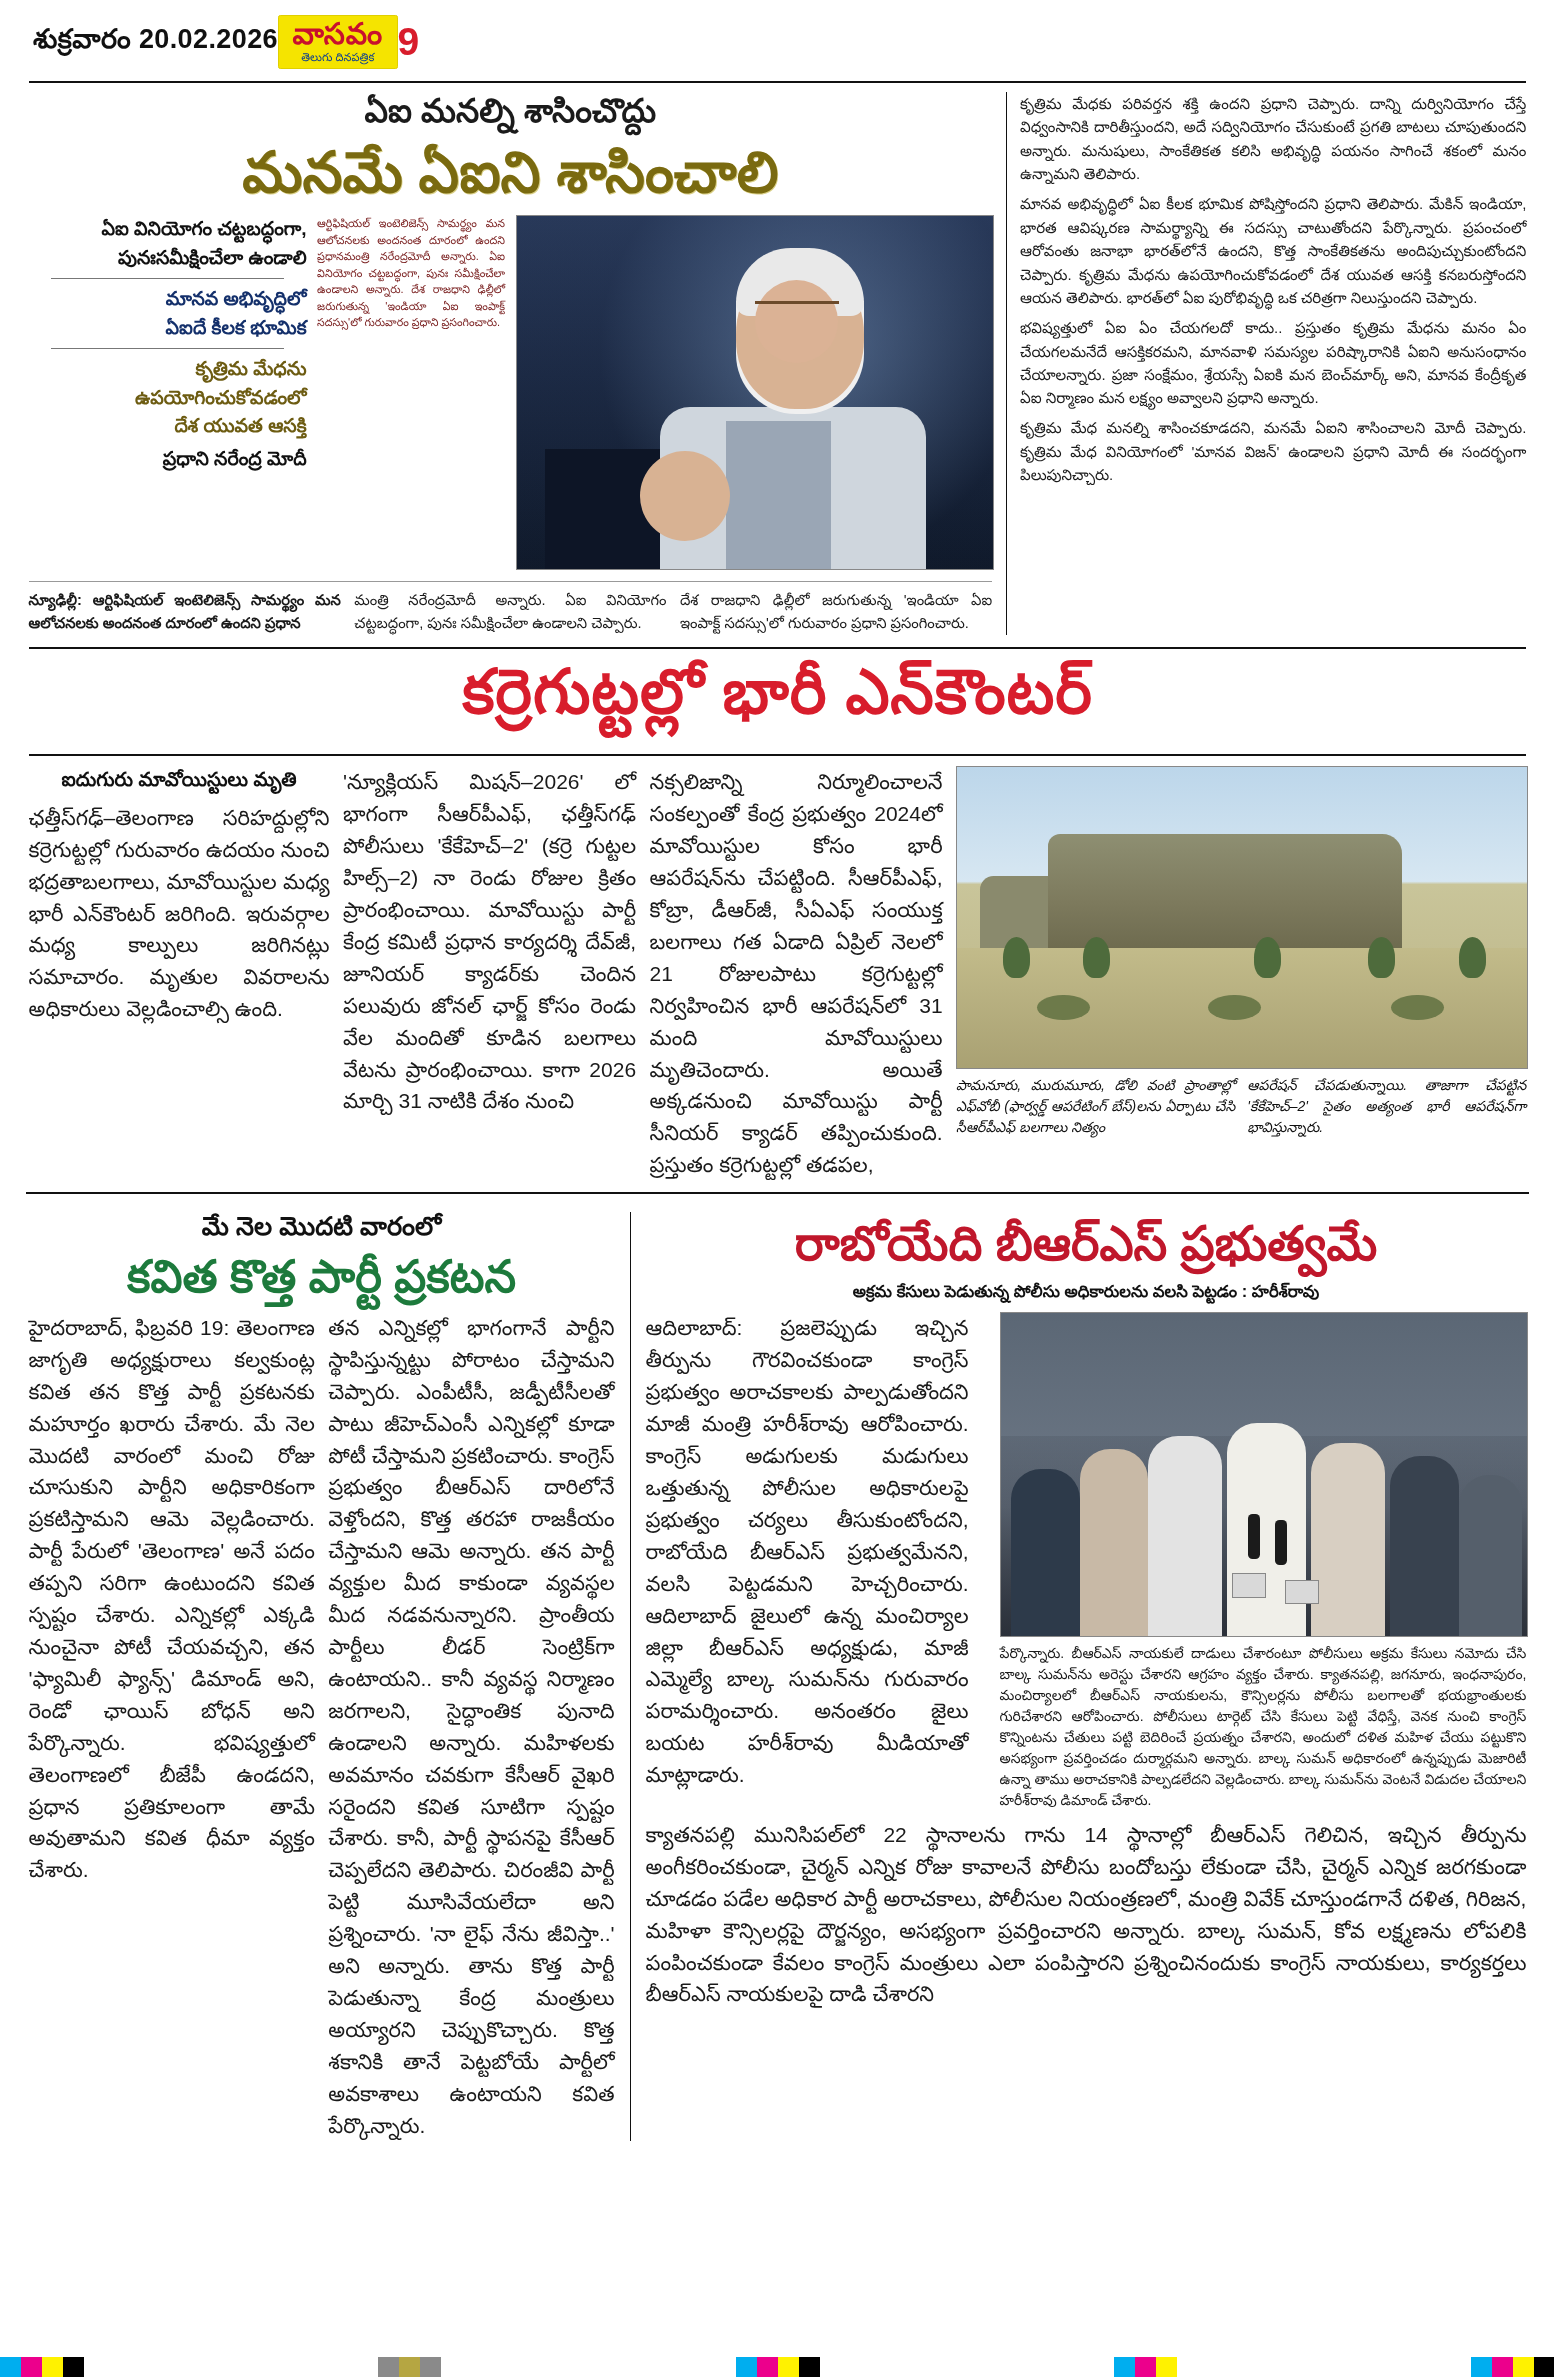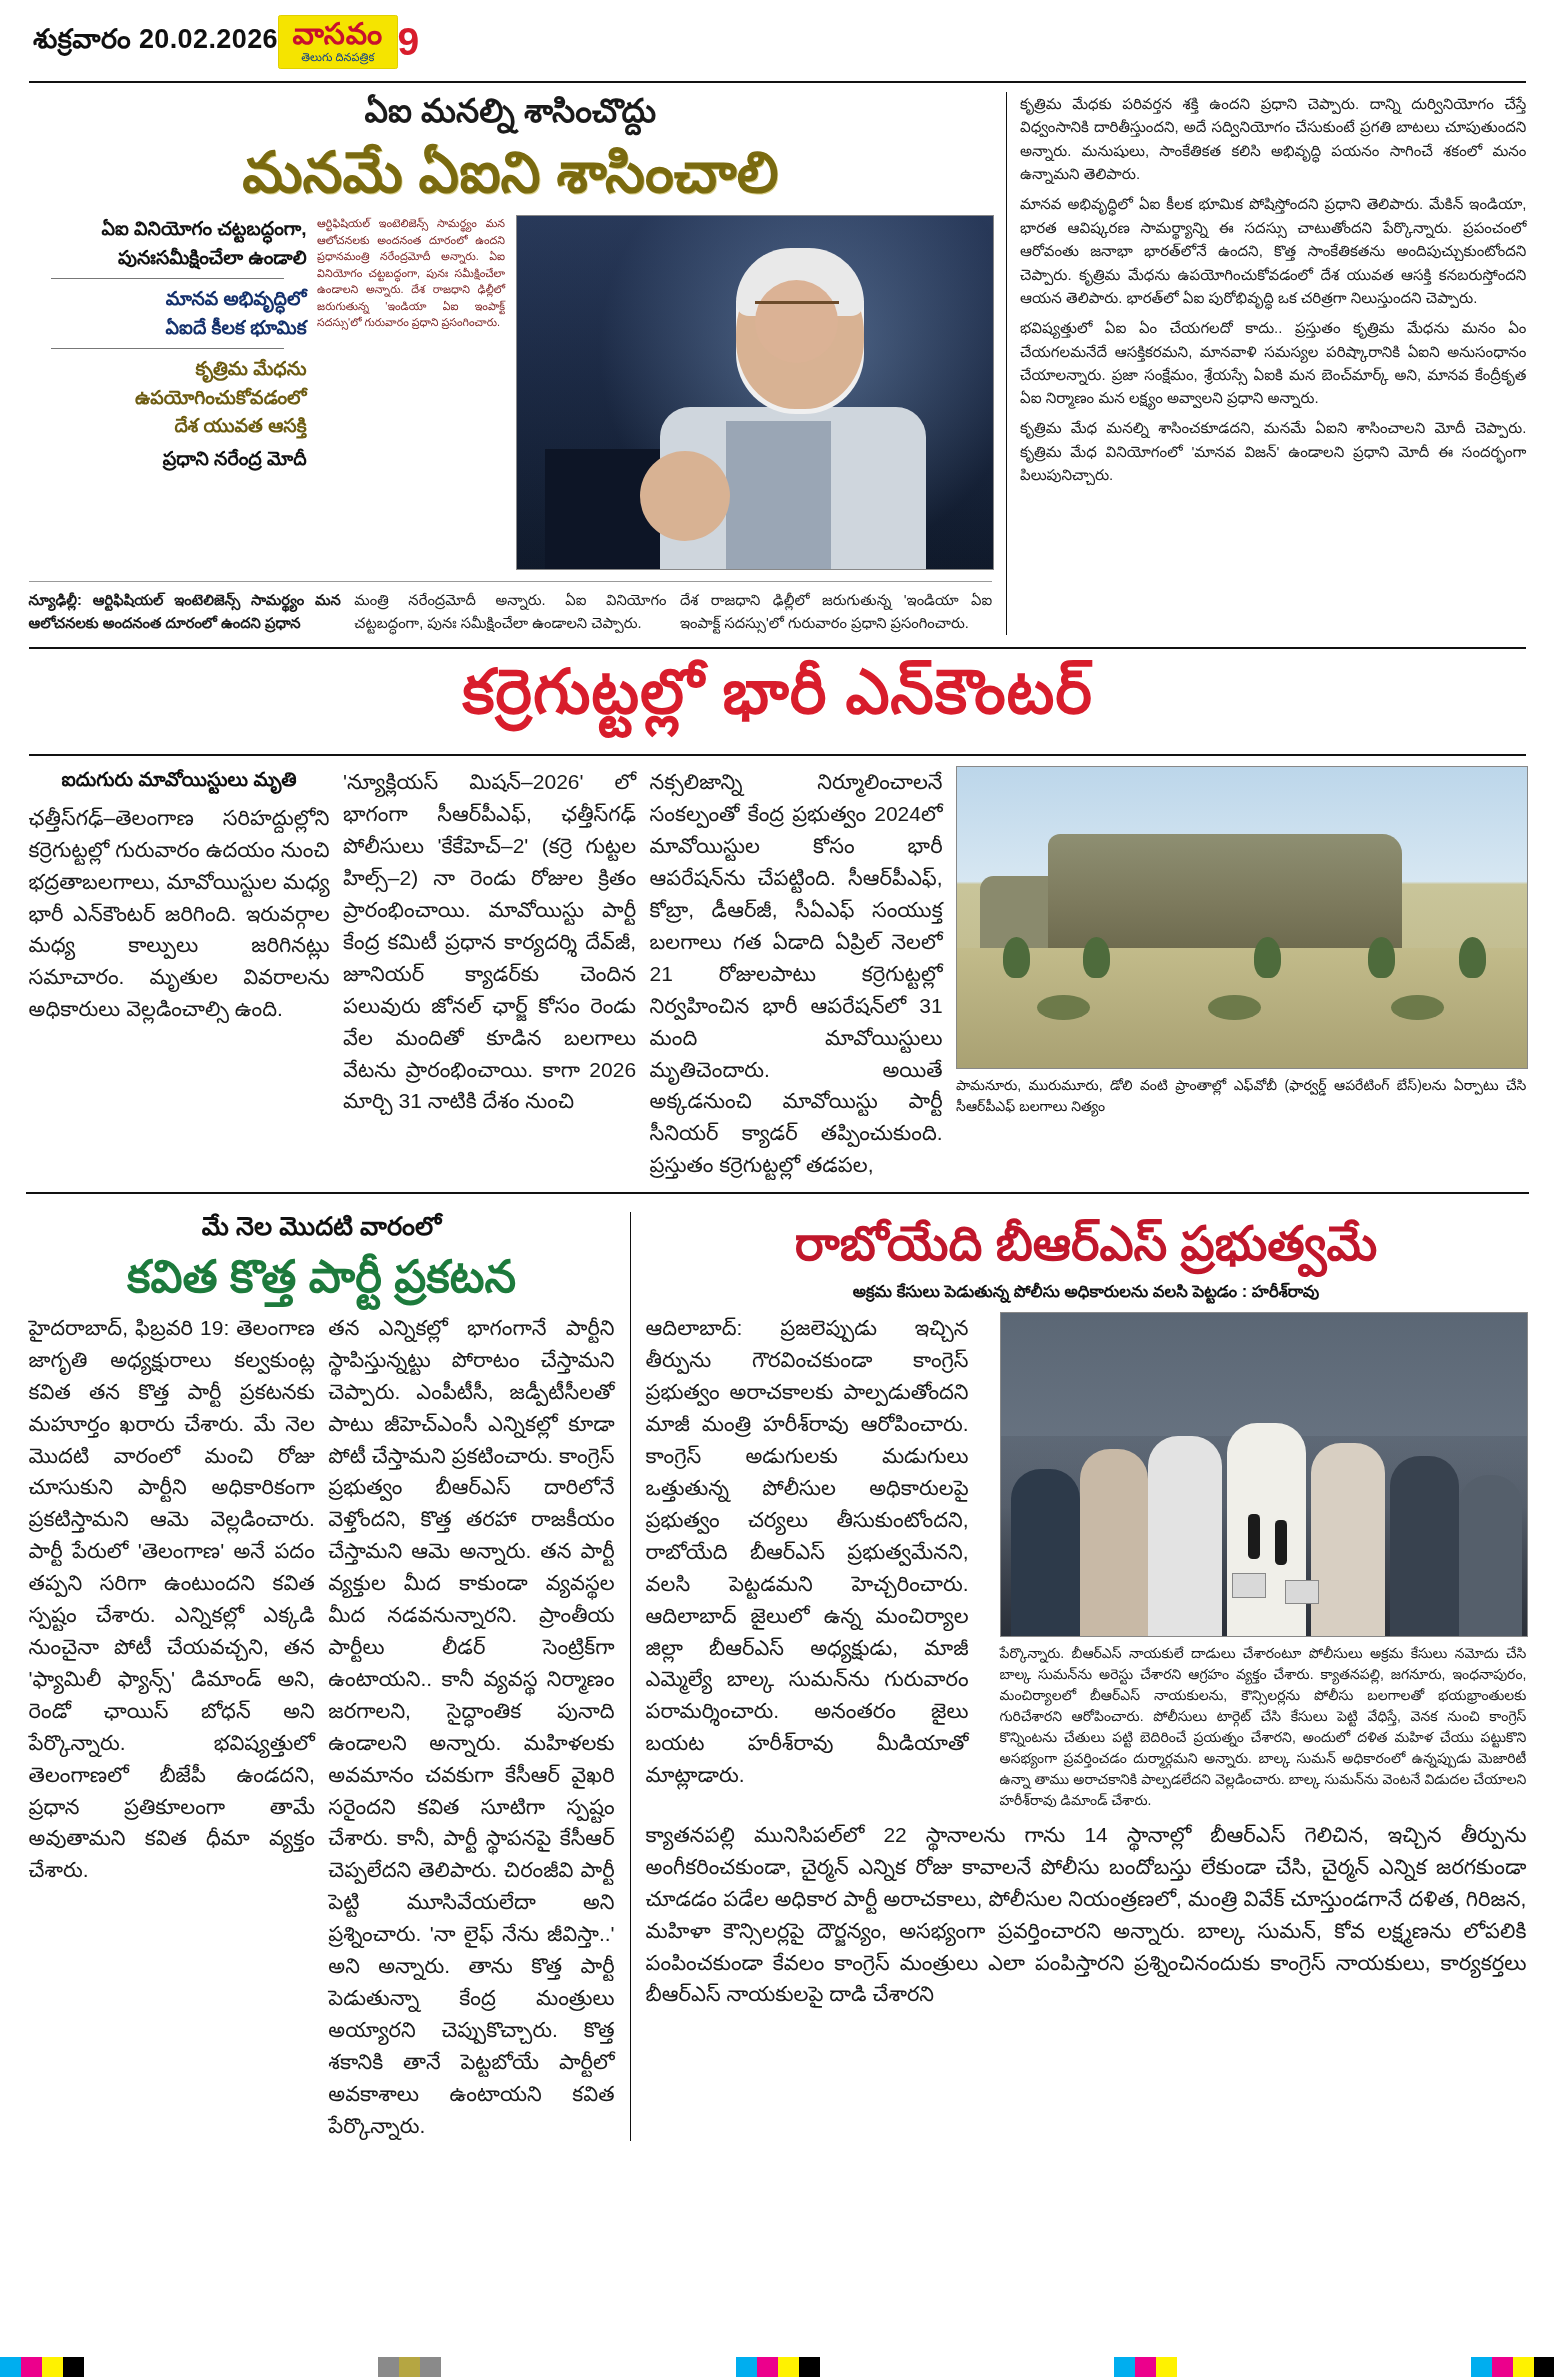--- a/index.html
+++ b/index.html
@@ -68,21 +68,21 @@
 
   
   .band { margin:12px 3px 0 3px; border-top:2.3px solid #111; border-bottom:2.3px solid #111; padding:7.5px 0 10.5px 0; }
   .s2-head { text-align:center; font-size:62px; font-weight:bold; color:#d81d2c; letter-spacing:0.8px; }
 
   .story2 { display:flex; gap:13.5px; padding:10.5px 3px 0 3px; }
   .s2-c1 { width:301px; }
   .s2-c1 .sub { text-align:center; font-size:19.6px; font-weight:bold; color:#111; line-height:1.35; }
   .s2-c2 { width:293px; }
   .s2-c3 { width:293px; }
-  .s2-right { flex:1; }
+  .s2-right { flex:1;font-style:italic; }
   .s2-photo { width:100%; height:301px; border:0.8px solid #888; position:relative; overflow:hidden;
               background:linear-gradient(180deg,#bcd6ea 0%, #d7e7f2 38%, #c9c59a 39%, #b9b283 100%); }
   .s2-photo .mesa { position:absolute; left:16%; top:22%; width:62%; height:38%;
       background:linear-gradient(180deg,#8e8f72 0%, #7d7a5d 60%, #6e6b4f 100%); border-radius:12px 19.6px 0 0; }
   .s2-photo .mesa2 { position:absolute; left:4%; top:36%; width:26%; height:24%; background:#8a8a6d; border-radius:13.5px 7.5px 0 0;}
   .s2-photo .ground { position:absolute; left:0; bottom:0; width:100%; height:40%; background:linear-gradient(180deg,#c2bb8a,#a9a173); }
   .s2-photo .tree { position:absolute; bottom:30%; width:27px; height:41px; background:#4e6b3c; border-radius:50% 50% 40% 40%; }
   .s2-photo .bush { position:absolute; bottom:16%; width:53px; height:25.6px; background:#6d7a4a; border-radius:50%; }
   .s2-cap { font-size:14px; line-height:1.5; text-align:justify; margin-top:6px; }
   .s2-cap-row { display:flex; gap:12px; }
@@ -210,20 +210,21 @@
         <div class="tree" style="left:22%;"></div>
         <div class="tree" style="left:52%;"></div>
         <div class="tree" style="left:72%;"></div>
         <div class="tree" style="left:88%;"></div>
         <div class="bush" style="left:14%;"></div>
         <div class="bush" style="left:44%;"></div>
         <div class="bush" style="left:76%;"></div>
       </div>
       <div class="s2-cap-row">
         <div class="s2-cap">పామనూరు, మురుమూరు, డోలి వంటి ప్రాంతాల్లో ఎఫ్‌వోబీ (ఫార్వర్డ్ ఆపరేటింగ్ బేస్)లను ఏర్పాటు చేసి సీఆర్‌పీఎఫ్ బలగాలు నిత్యం</div>
+        <div class="s2-cap">ఆపరేషన్ చేపడుతున్నాయి. తాజాగా చేపట్టిన 'కేకేహెచ్–2' సైతం అత్యంత భారీ ఆపరేషన్‌గా భావిస్తున్నారు.</div>
       </div>
     </div>
   </div>
 
   <div class="bottom">
 
     <div class="b-left">
       <div class="b-kicker tel">మే నెల మొదటి వారంలో</div>
       <div class="b-head tel">కవిత కొత్త పార్టీ ప్రకటన</div>
       <div class="b-cols2">

